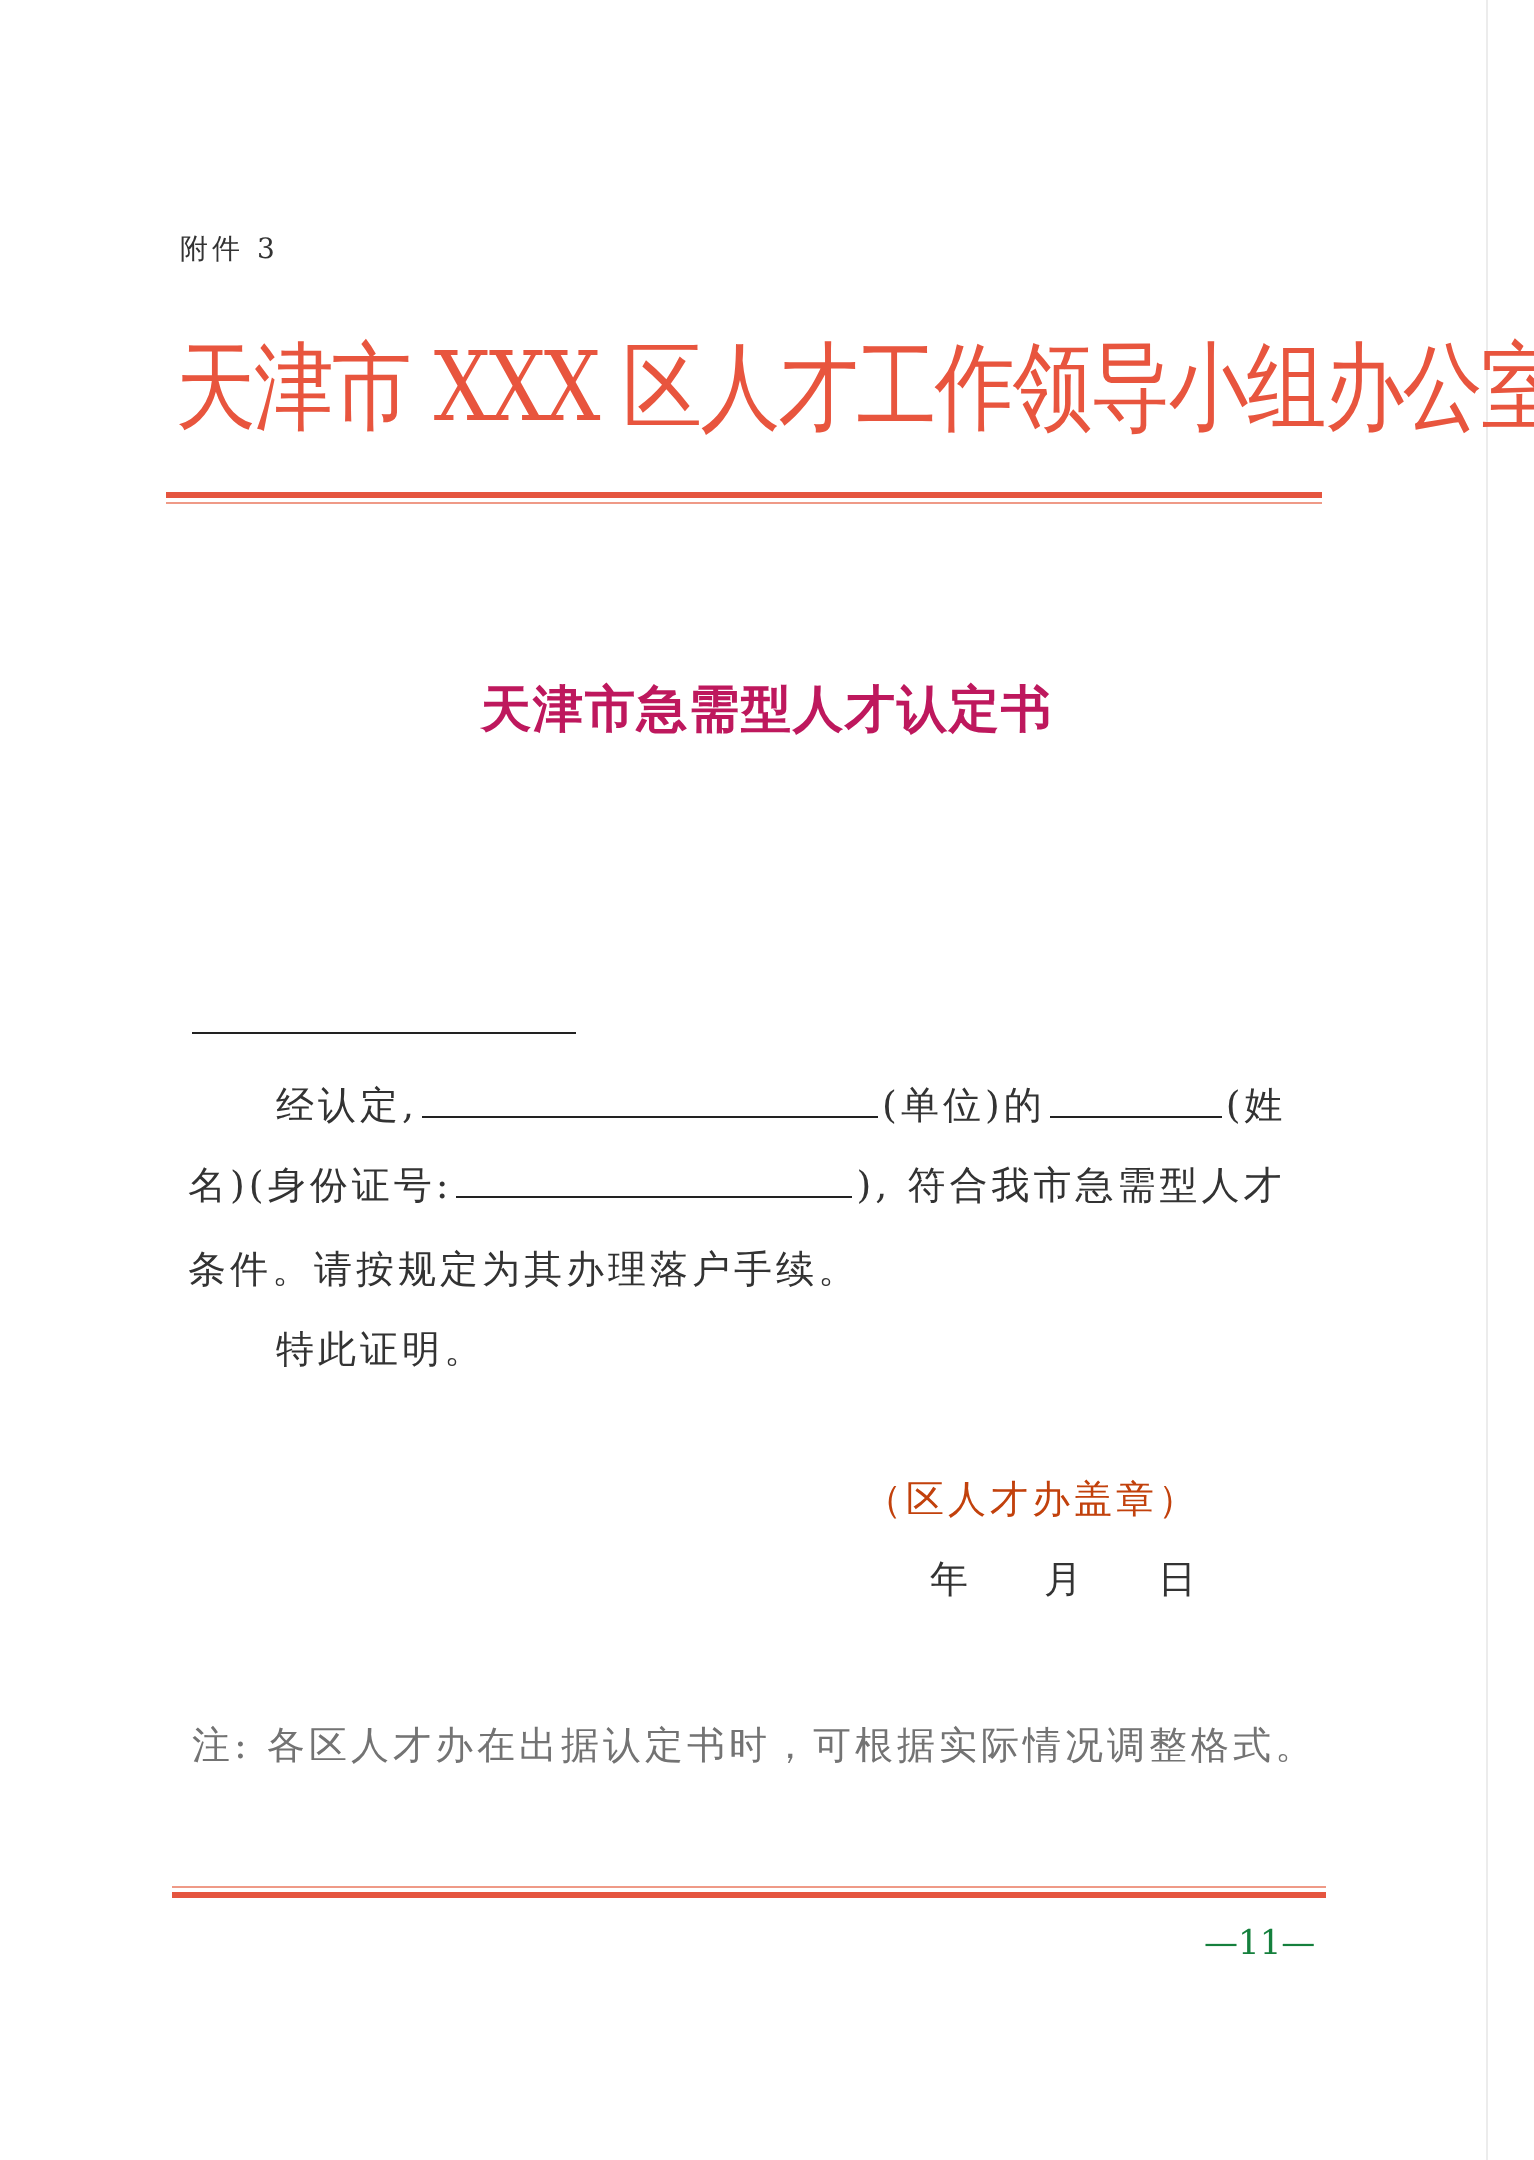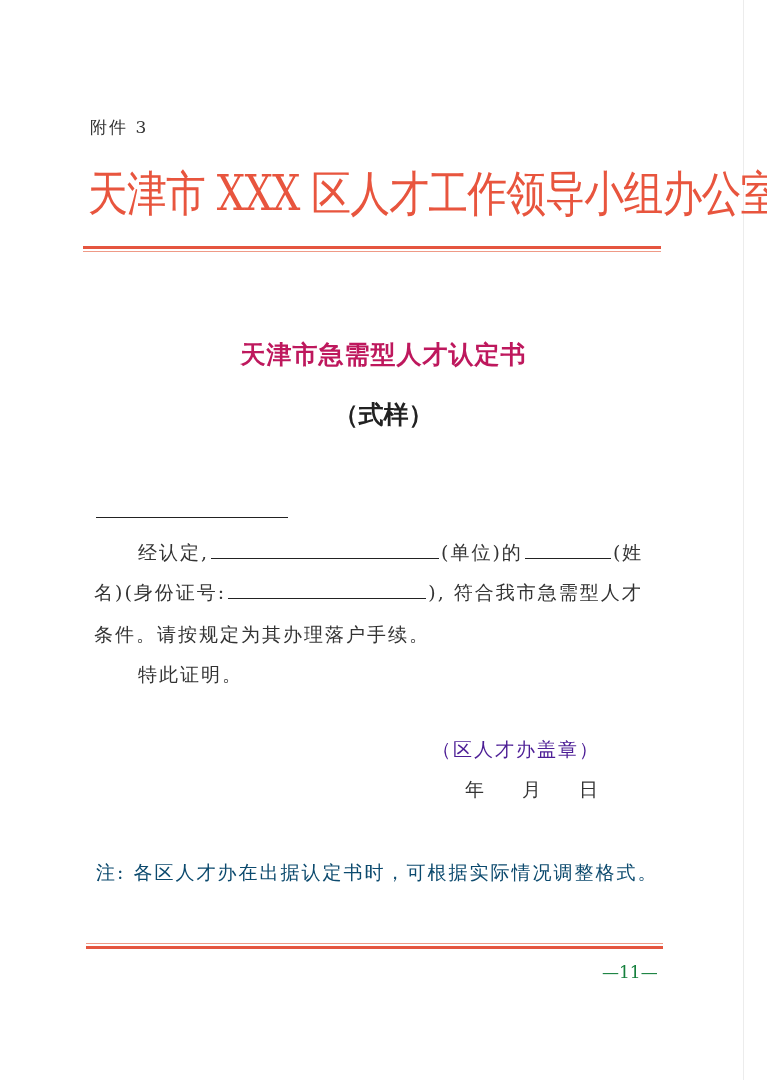--- a/index.html
+++ b/index.html
@@ -1,64 +1,63 @@
 <!DOCTYPE html>
 <html><head>
 <meta charset="utf-8">
 <style>
   html, body { margin: 0; padding: 0; background: #ffffff; }
   body { width: 767px; height: 1080px; position: relative; overflow: hidden;
          font-family: "DejaVu Serif", "Liberation Serif", serif; color: #2a2a2a; }
   .page { position: absolute; inset: 0; background: #fff; }
   .edge-line { position: absolute; left: 743px; top: 0; width: 1px; height: 1080px; background: #ececec; }
-  .attachment { position: absolute; left: 90px; top: 116px; font-size: 17px; color: #333; letter-spacing: 2px; }
+  .attachment { position: absolute; left: 90px; top: 116px; font-size: 14px; color: #333; letter-spacing: 2px; }
   .org-title { position: absolute; left: 88px; top: 162px; font-size: 48px; color: #e8553e;
                font-family: "DejaVu Serif", "Liberation Serif", serif; letter-spacing: -1px;
                transform: scaleX(0.83); transform-origin: left top; white-space: nowrap; font-weight: normal; }
   .rule { position: absolute; left: 83px; width: 578px; }
   .rule .thick { height: 3px; background: #e5553f; }
   .rule .gap { height: 2px; background: #fff; }
   .rule .thin { height: 1px; background: #ef9a87; }
   .rule-top { top: 246px; }
   .rule-bottom { top: 943px; left: 86px; width: 577px; }
   .doc-title { position: absolute; left: 0; width: 767px; top: 338px; text-align: center; font-size: 25px;
                font-weight: bold; color: #be185d; letter-spacing: 1px; }
   .doc-sub { position: absolute; left: 0; width: 767px; top: 398px; text-align: center; font-size: 25px;
              font-weight: bold; color: #222; }
   .body-line { position: absolute; font-size: 19px; color: #333; letter-spacing: 2px; white-space: nowrap; }
   .blank { display: inline-block; border-bottom: 1.5px solid #222; vertical-align: baseline; height: 1px; margin: 0 2px; }
   .l1 { left: 94px; top: 500px; }
   .l2 { left: 138px; top: 540px; }
   .l3 { left: 94px; top: 580px; }
   .l4 { left: 94px; top: 622px; }
   .l5 { left: 138px; top: 662px; }
-  .seal { position: absolute; left: 432px; top: 737px; font-size: 19px; color: #4c1d95; letter-spacing: 2px; }
+  .seal { position: absolute; left: 432px; top: 737px; font-size: 19px; color: #c2410c; letter-spacing: 2px; }
   .date { position: absolute; left: 465px; top: 777px; font-size: 19px; color: #333; word-spacing: 0; }
   .date span { display: inline-block; margin-right: 38px; }
-  .note { position: absolute; left: 96px; top: 860px; font-size: 19px; color: #0c4a6e; letter-spacing: 2px; white-space: nowrap; }
+  .note { position: absolute; left: 96px; top: 860px; font-size: 19px; color: #737373; letter-spacing: 2px; white-space: nowrap; }
   .page-num { position: absolute; left: 602px; top: 962px; font-size: 17px; color: #15803d; }
 </style>
 </head>
 <body>
 
 <div class="page">
   <div class="edge-line"></div>
 
   <div class="attachment">附件 3</div>
 
   <div class="org-title">天津市 XXX 区人才工作领导小组办公室</div>
 
   <div class="rule rule-top">
     <div class="thick"></div>
       <div class="gap"></div>
       <div class="thin"></div>
   </div>
 
   <div class="doc-title">天津市急需型人才认定书</div>
-  <div class="doc-sub">（式样）</div>
 
   <div class="body-line l1">
     <span class="blank" style="width:192px"></span>
   </div>
 
   <div class="body-line l3">
     <span>名)(身份证号:</span><span class="blank" style="width:198px"></span><span>), 符合我市急需型人才</span>
   </div>
 
   <div class="body-line l2">

